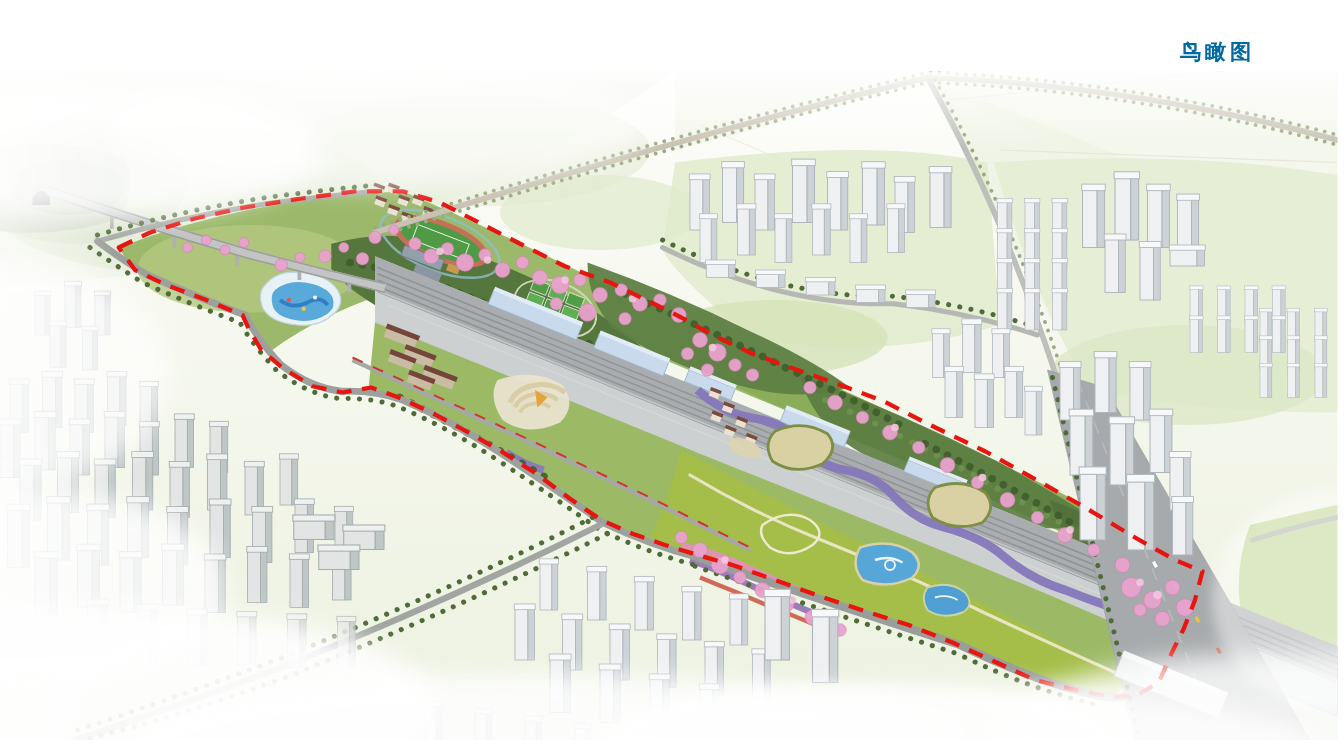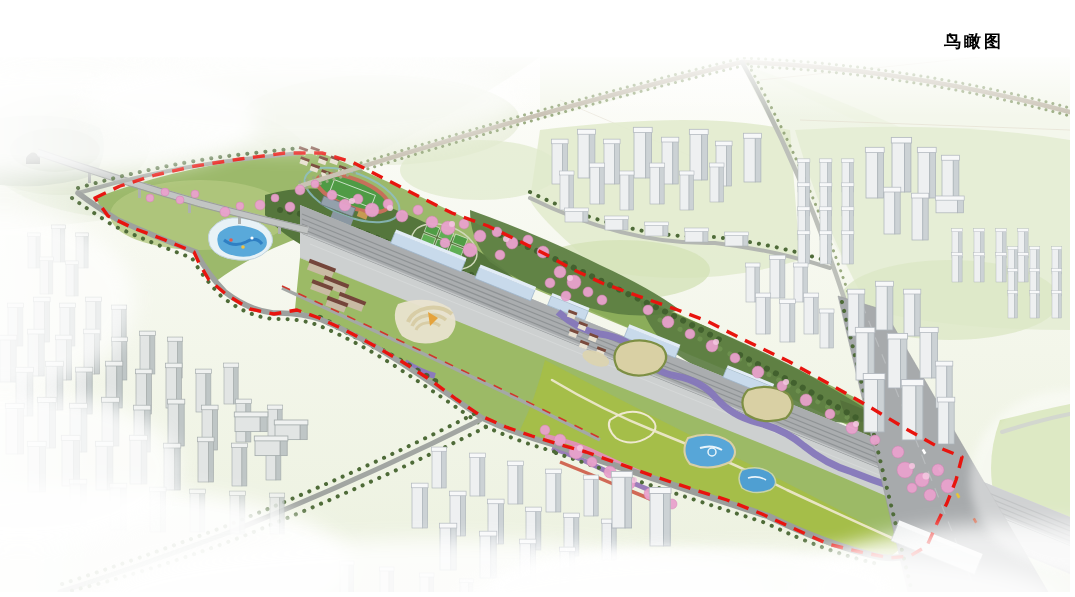--- a/index.html
+++ b/index.html
@@ -1,19 +1,19 @@
 <!DOCTYPE html>
 <html><head>
 <meta charset="utf-8">
 <style>
   html,body{margin:0;padding:0;background:#ffffff;}
   .slide{position:relative;width:1075px;height:597px;background:#ffffff;overflow:hidden;
          font-family:"Liberation Sans", sans-serif;}
   .title{position:absolute;top:30px;left:944px;width:120px;font-size:17px;font-weight:bold;
-         color:#000000;letter-spacing:3px;}
+         color:#0369a1;letter-spacing:3px;}
   .render{position:absolute;top:57px;left:0;width:1070px;height:535px;}
   
   .trow{fill:none;stroke:#4e6b38;stroke-width:4;stroke-linecap:round;stroke-dasharray:0.1 9;}
   .trowS{fill:none;stroke:#9aab80;stroke-width:3;stroke-linecap:round;stroke-dasharray:0.1 7;}
   .canopy{fill:none;stroke:#3f5d2c;stroke-width:6;stroke-linecap:round;stroke-dasharray:0.1 10;opacity:.9;}
   .canopyL{fill:none;stroke:#6f9150;stroke-width:5;stroke-linecap:round;stroke-dasharray:0.1 11;opacity:.9;}
   .bnd{fill:none;stroke:#e8140e;stroke-width:3.4;stroke-dasharray:12 8.5;stroke-linejoin:round;}
   .road{fill:none;stroke-linecap:round;}
   .path-cream{fill:none;stroke:#efe9d0;stroke-linecap:round;}
 </style>

